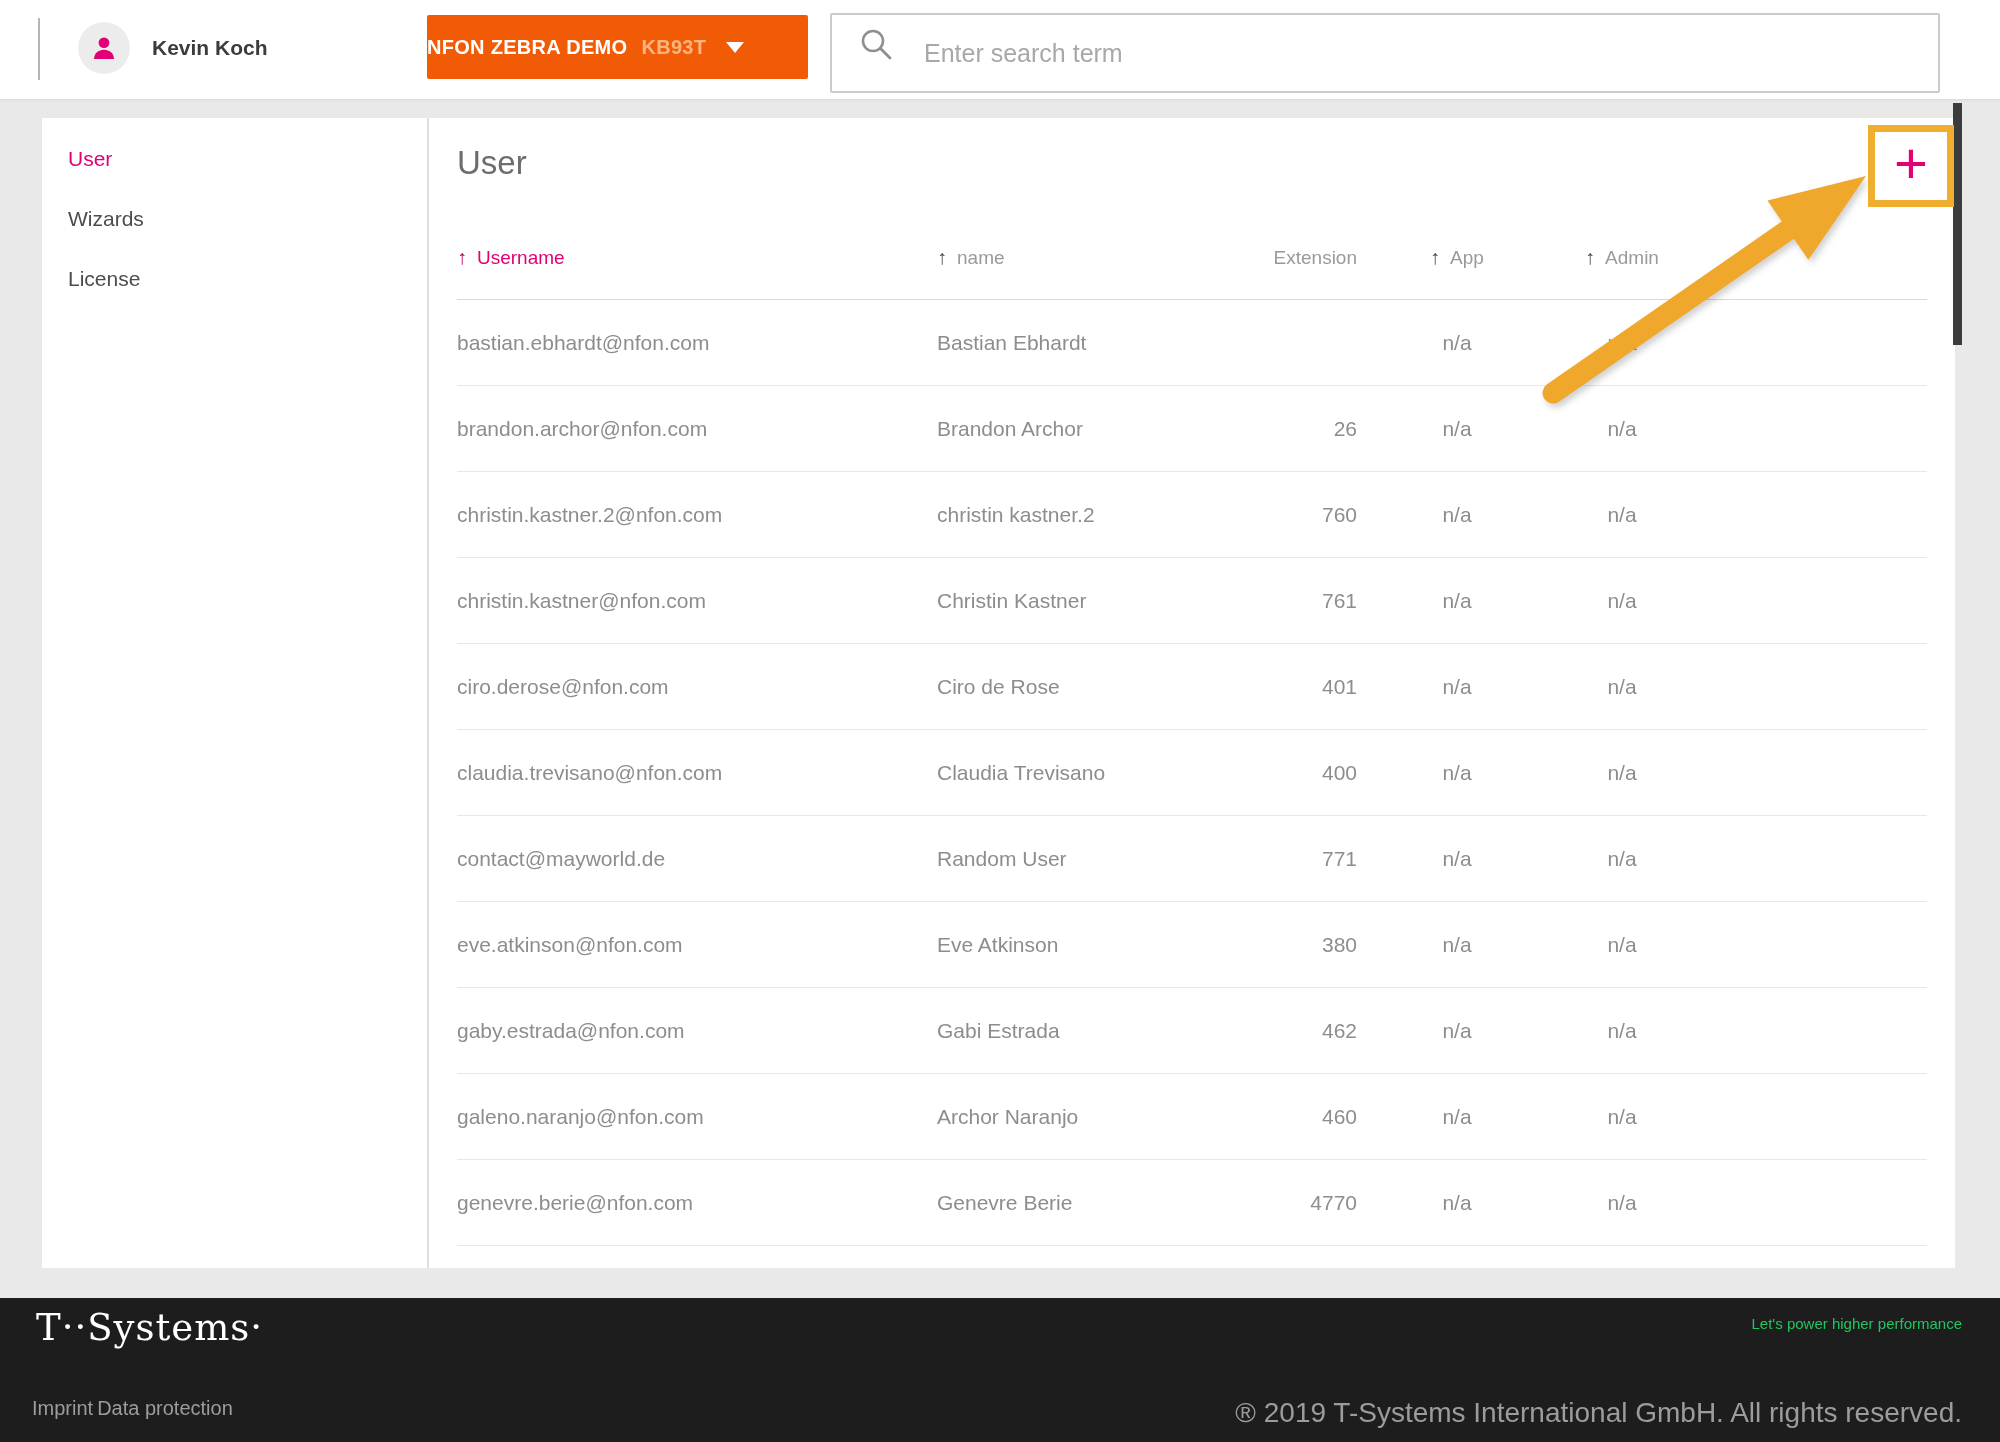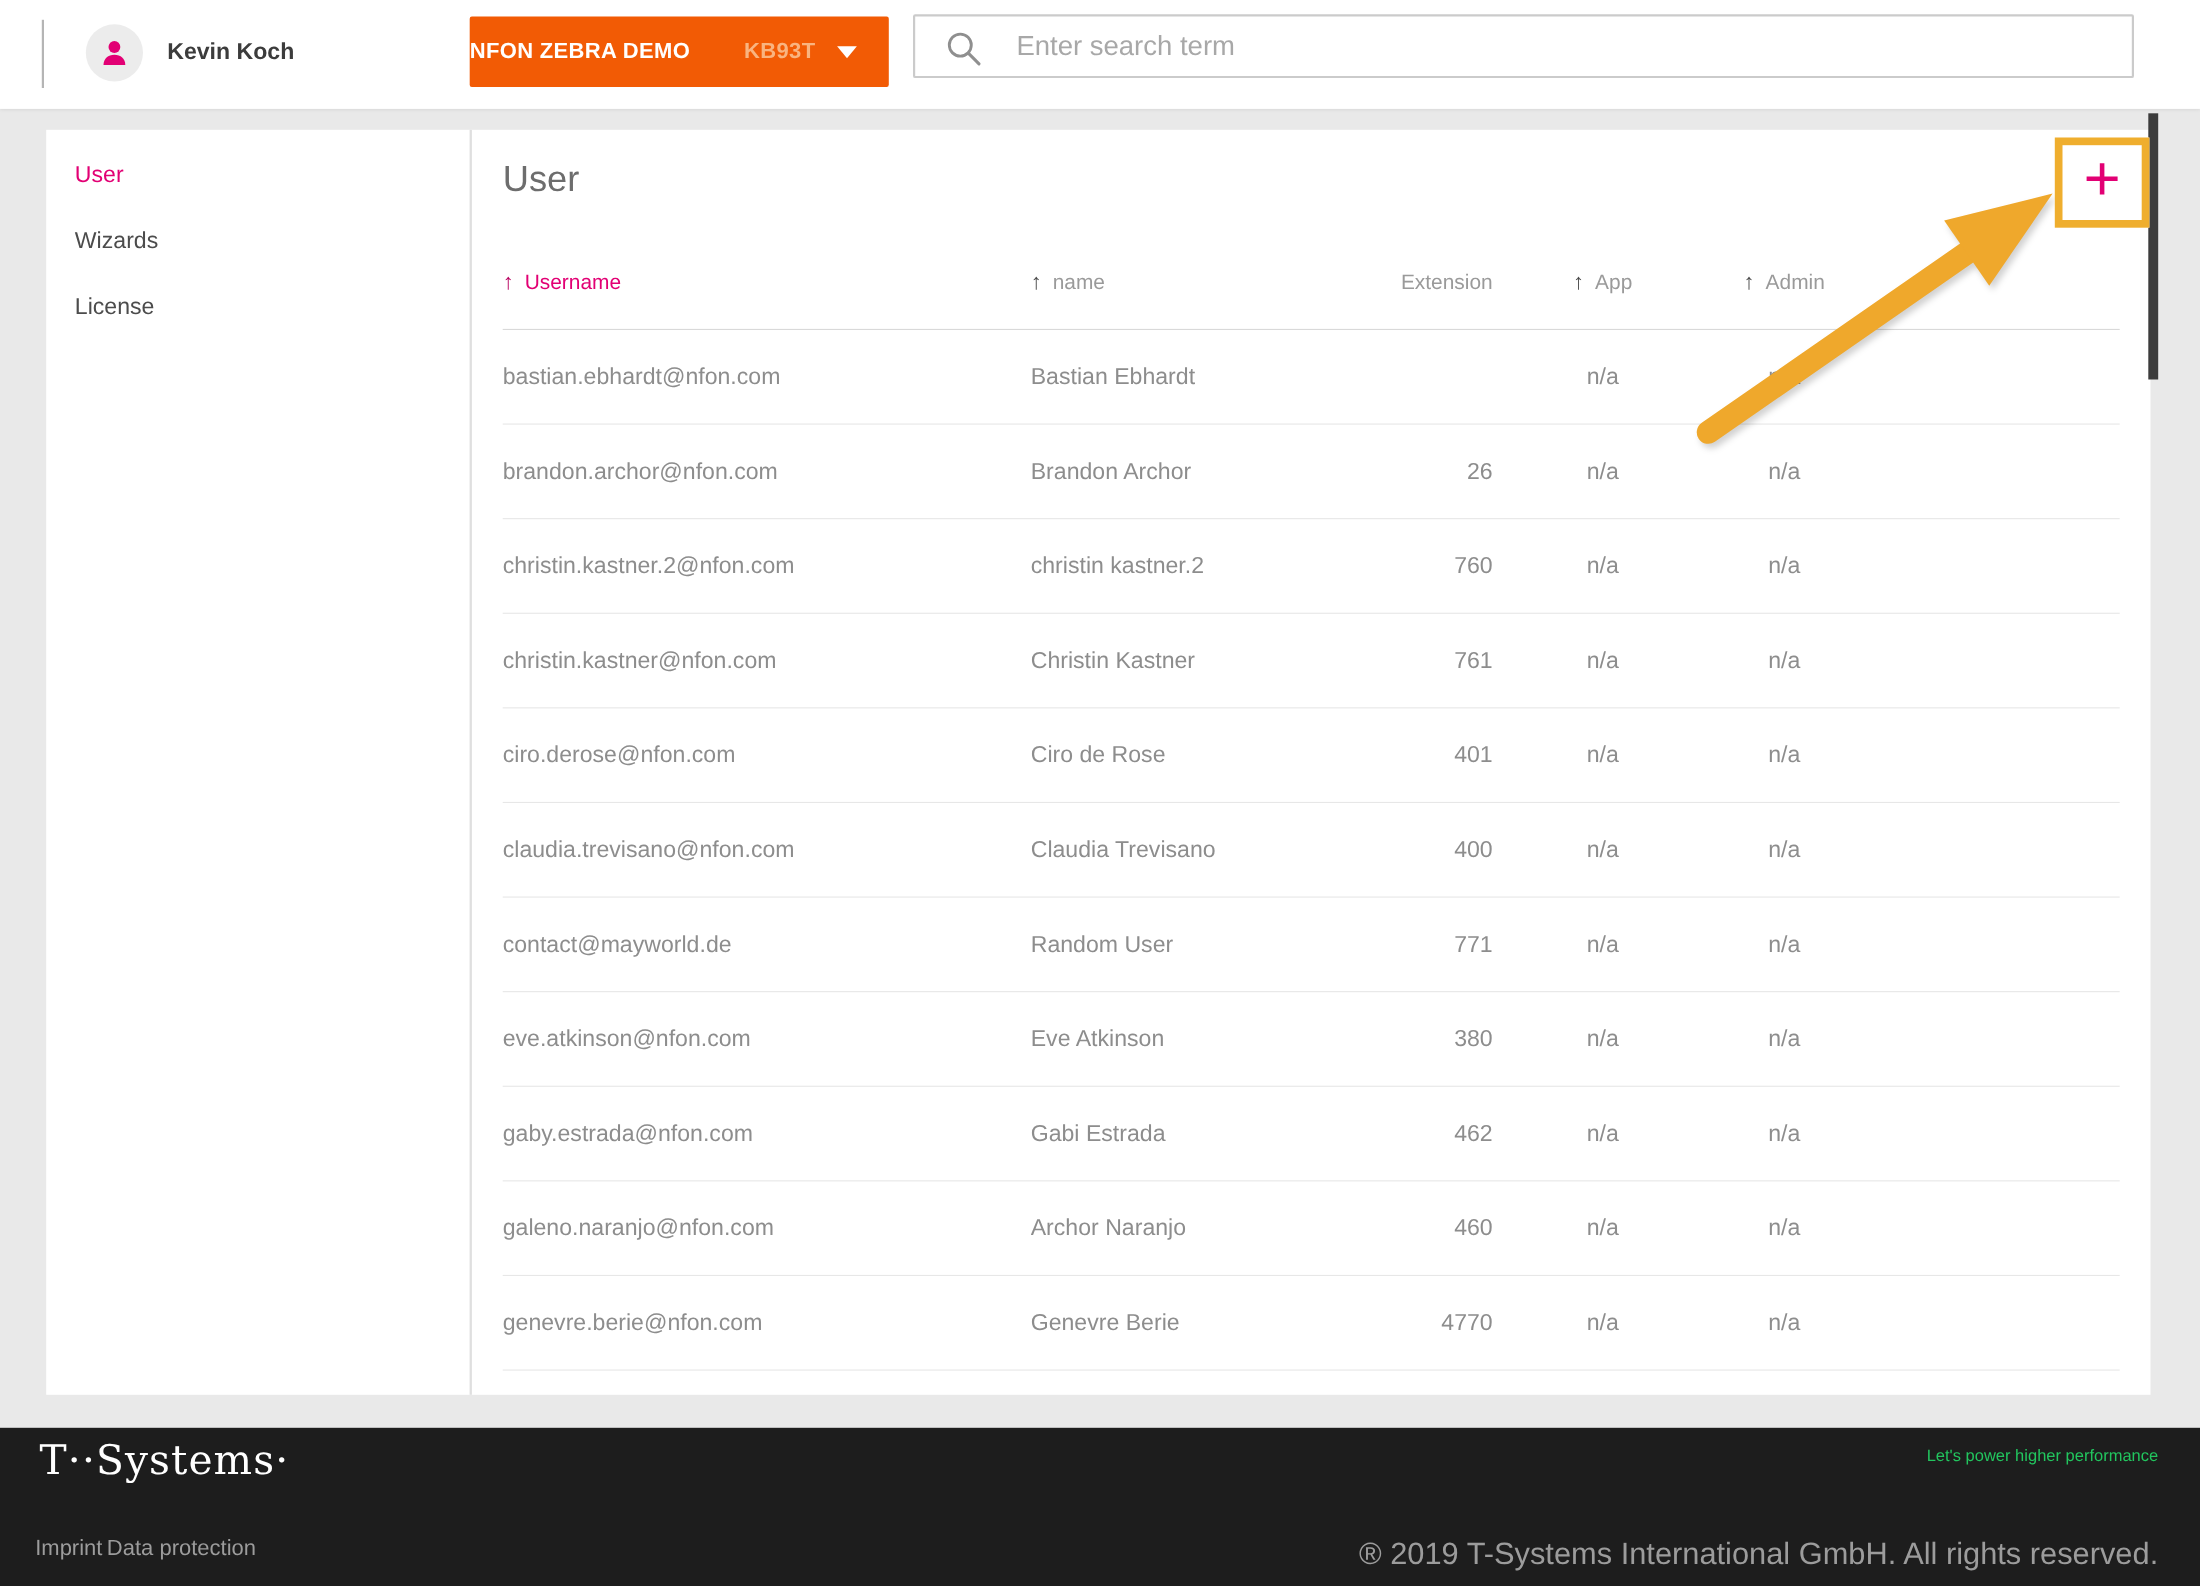--- a/index.html
+++ b/index.html
@@ -26,28 +26,28 @@
   }
   .account-name { font-size:21px; color:#3c3c3c; font-weight:700; }
 
   .org-btn {
     position:absolute; left:427px; top:15px; width:381px; height:64px;
     background:#f25b05; border:none; border-radius:2px; cursor:pointer;
     display:flex; align-items:center; justify-content:flex-start; gap:14px;
     font-family:"Liberation Sans", sans-serif;
   }
   .org-btn .org-name { color:#ffffff; font-weight:bold; font-size:20px; letter-spacing:0.3px; }
-  .org-btn .org-code { color:#f9b480; font-weight:bold; font-size:20px; letter-spacing:0.3px;margin-left:35px; }
+  .org-btn .org-code { color:#f9b480; font-weight:bold; font-size:20px; letter-spacing:0.3px; }
   .chevron-down {
     width:0; height:0; margin-left:6px;
     border-left:9px solid transparent; border-right:9px solid transparent;
     border-top:11px solid #ffffff;
   }
 
-  .search-wrap { position:absolute; left:830px; top:13px; width:1110px; height:58px; }
+  .search-wrap { position:absolute; left:830px; top:13px; width:1110px; height:80px; }
   .search-input {
     width:100%; height:100%;
     border:2px solid #cbcbcb; border-radius:2px; background:#fff;
     padding:0 20px 0 92px;
     font-family:"Liberation Sans", sans-serif;
     font-size:25px; color:#555; font-weight:300;
   }
   .search-input::placeholder { color:#a8a8a8; opacity:1; }
   .search-icon { position:absolute; left:28px; top:14px; pointer-events:none; }
 

